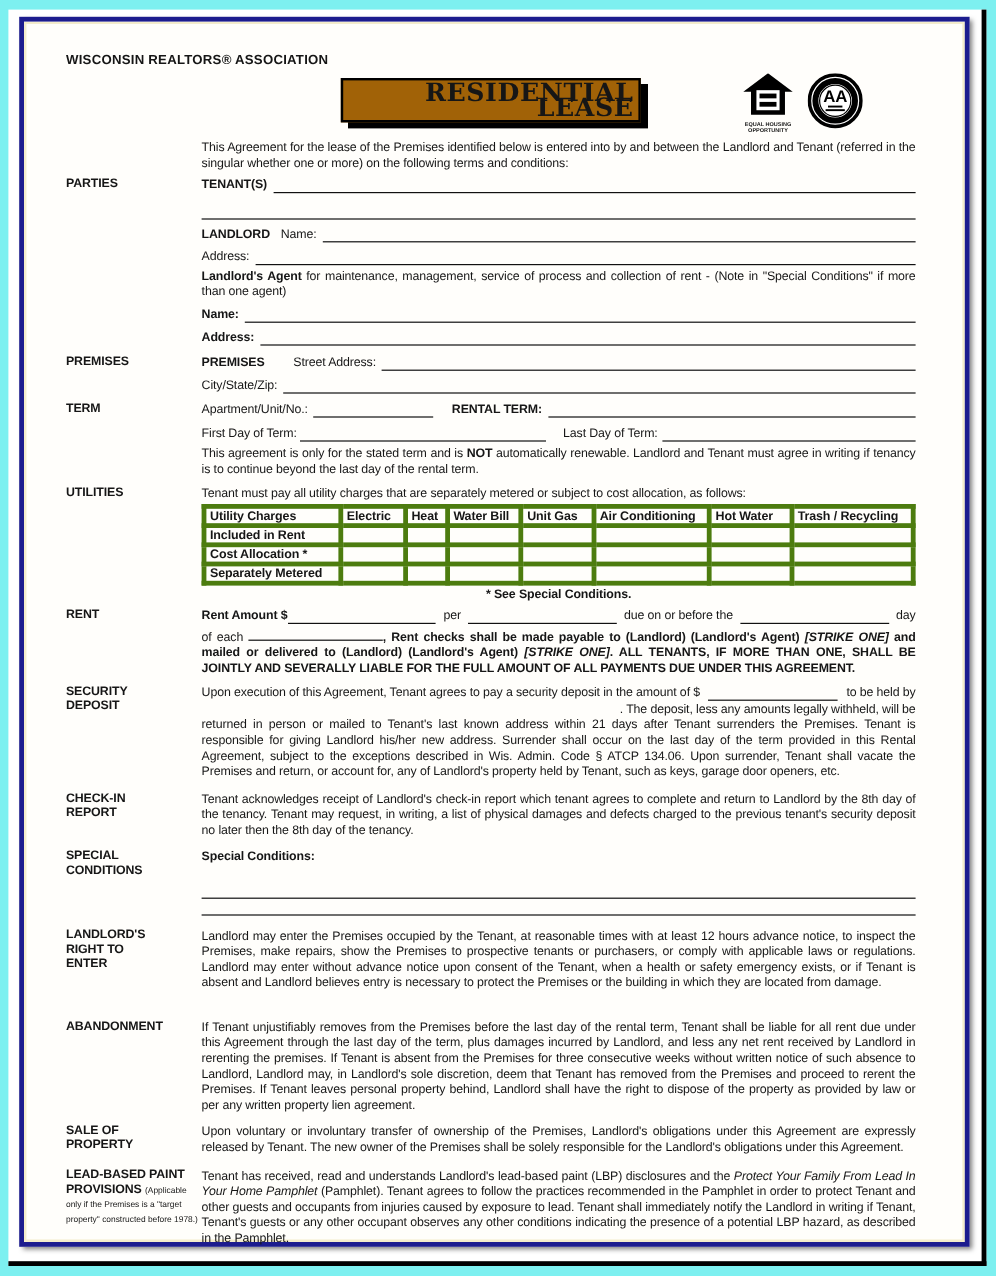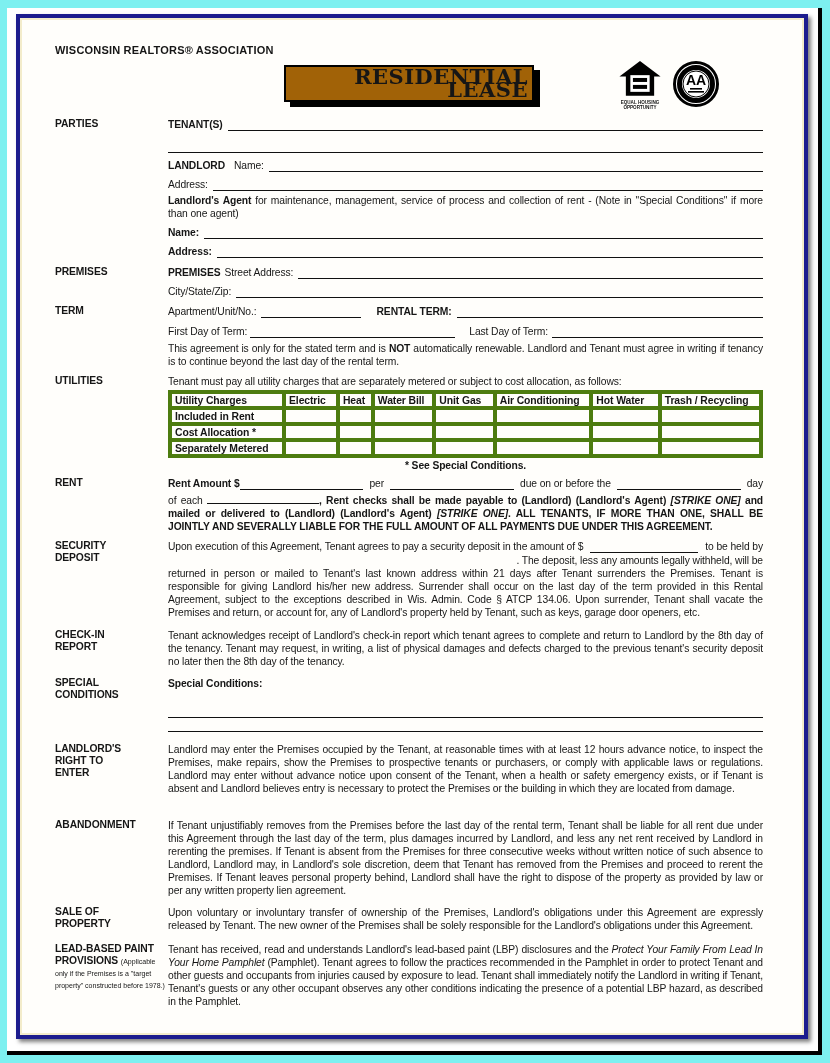--- a/index.html
+++ b/index.html
@@ -82,20 +82,24 @@
               <circle cx="23" cy="23" r="16.5" fill="#fff" stroke="#000" stroke-width="5"></circle>
               <circle cx="23" cy="23" r="13" fill="#fff" stroke="#000" stroke-width="1"></circle>
               <text x="23" y="24" text-anchor="middle" font-size="14" font-weight="bold" font-family="Liberation Sans, sans-serif" fill="#000">AA</text>
               <rect x="17" y="27" width="12" height="1.6" fill="#000"></rect>
               <rect x="15" y="30" width="16" height="1.6" fill="#000"></rect>
             </svg>
           </div>
         </div>
       </div>
 
+      <div class="sec" style="margin-top:4px">
+        <div class="lbl"></div>
+        <p class="j">This Agreement for the lease of the Premises identified below is entered into by and between the Landlord and Tenant (referred in the singular whether one or more) on the following terms and conditions:</p>
+      </div>
 
       <div class="sec" style="margin-top:5px">
         <div class="lbl">PARTIES</div>
         <div>
           <div class="fr">
             <span class="b">TENANT(S)</span>
             <span class="ul g" style="margin-left:5px"></span>
           </div>
           <div class="fr" style="margin-top:10px">
             <span class="ul g"></span>
@@ -122,21 +126,21 @@
             <span class="ul g" style="margin-left:5px"></span>
           </div>
         </div>
       </div>
 
       <div class="sec" style="margin-top:8px">
         <div class="lbl">PREMISES</div>
         <div>
           <div class="fr">
             <span class="b">PREMISES</span>
-            <span style="margin-left:4px">Street Address:</span>
+            <span style="margin-left:24px">Street Address:</span>
             <span class="ul g" style="margin-left:5px"></span>
           </div>
           <div class="fr" style="margin-top:6px">
             <span>City/State/Zip:</span>
             <span class="ul g" style="margin-left:5px"></span>
           </div>
         </div>
       </div>
 
       <div class="sec" style="margin-top:7px">

